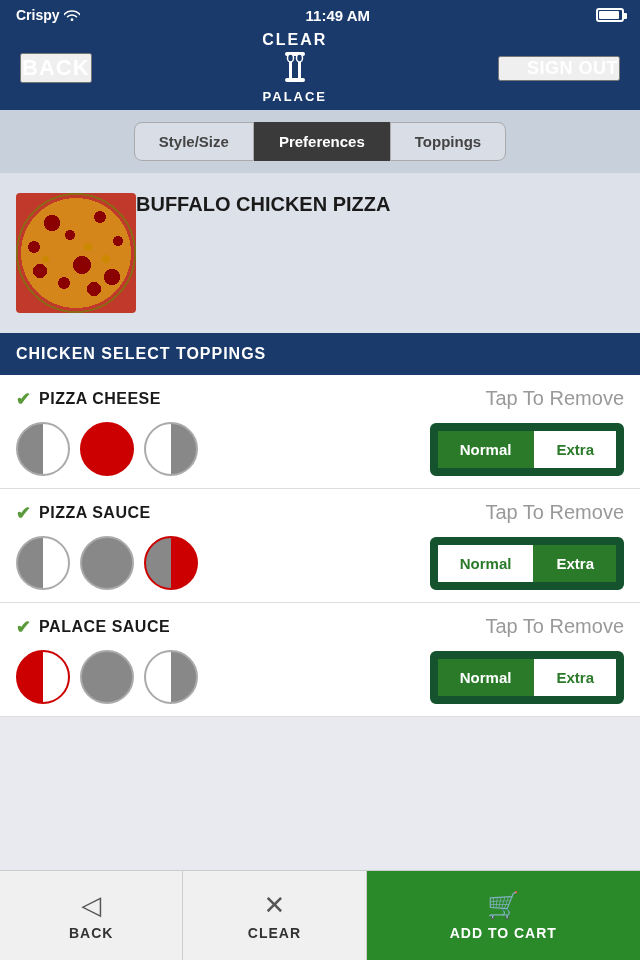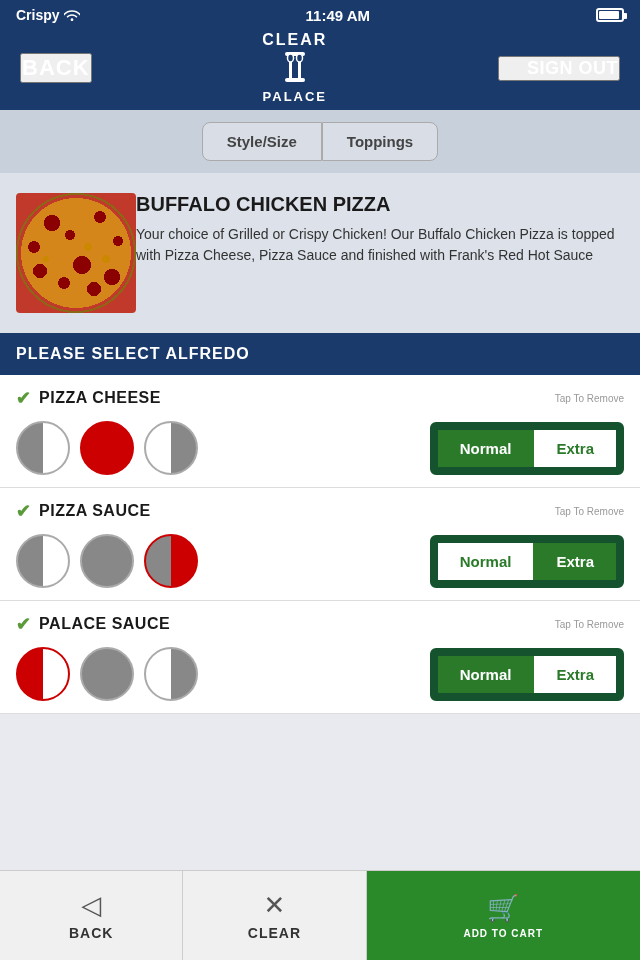--- a/index.html
+++ b/index.html
@@ -137,21 +137,21 @@
       font-size: 18px;
       font-weight: 700;
     }
     .topping-name {
       font-size: 16px;
       font-weight: 700;
       color: #1a1a1a;
       letter-spacing: 0.5px;
     }
     .tap-remove {
-      font-size: 10px;
+      font-size: 20px;
       color: #999;
     }
     .topping-controls {
       display: flex;
       justify-content: space-between;
       align-items: center;
     }
     .portion-buttons {
       display: flex;
       gap: 10px;
@@ -254,21 +254,21 @@
       color: #555;
     }
     .bottom-icon-white { font-size: 26px; color: white; }
     .bottom-label {
       font-size: 14px;
       font-weight: 700;
       color: #333;
       letter-spacing: 1px;
     }
     .bottom-label-white {
-      font-size: 10px;
+      font-size: 14px;
       font-weight: 700;
       color: white;
       letter-spacing: 1px;
     }
 
     .main-scroll {
       height: 780px;
       overflow-y: auto;
     }
   </style>
@@ -304,36 +304,36 @@
         <ellipse cx="24.5" cy="10" rx="3" ry="4" fill="#1a3a6b" stroke="white" stroke-width="1.5"></ellipse>
       </svg>
     </div>
     <div class="logo-sub">PALACE</div>
   </div>
   <button class="header-signout">SIGN OUT</button>
 </div>
 
 <div class="tab-bar">
   <div class="tab-item">Style/Size</div>
+  <div class="tab-item active">Preferences</div>
   <div class="tab-item">Toppings</div>
 </div>
 
 <div class="main-scroll">
 
   <div class="pizza-info">
     <div class="pizza-thumb">
       <div class="pizza-thumb-img"></div>
     </div>
     <div class="pizza-details">
       <div class="pizza-name">BUFFALO CHICKEN PIZZA</div>
-      <div class="pizza-desc">Your choice of Grilled or Crispy Chicken! Our Buffalo Chicken Pizza is topped with Pizza Cheese, Pizza Sauce and finished with Frank's Red Hot Sauce</div>
-    </div>
-  </div>
-
-  <div class="toppings-header">PLEASE SELECT ALFREDO</div>
+    </div>
+  </div>
+
+  <div class="toppings-header">CHICKEN SELECT TOPPINGS</div>
 
   <div class="topping-row">
     <div class="topping-top">
       <div class="topping-name-row">
         <span class="check-icon">✔</span>
         <span class="topping-name">PIZZA CHEESE</span>
       </div>
       <span class="tap-remove">Tap To Remove</span>
     </div>
     <div class="topping-controls">

